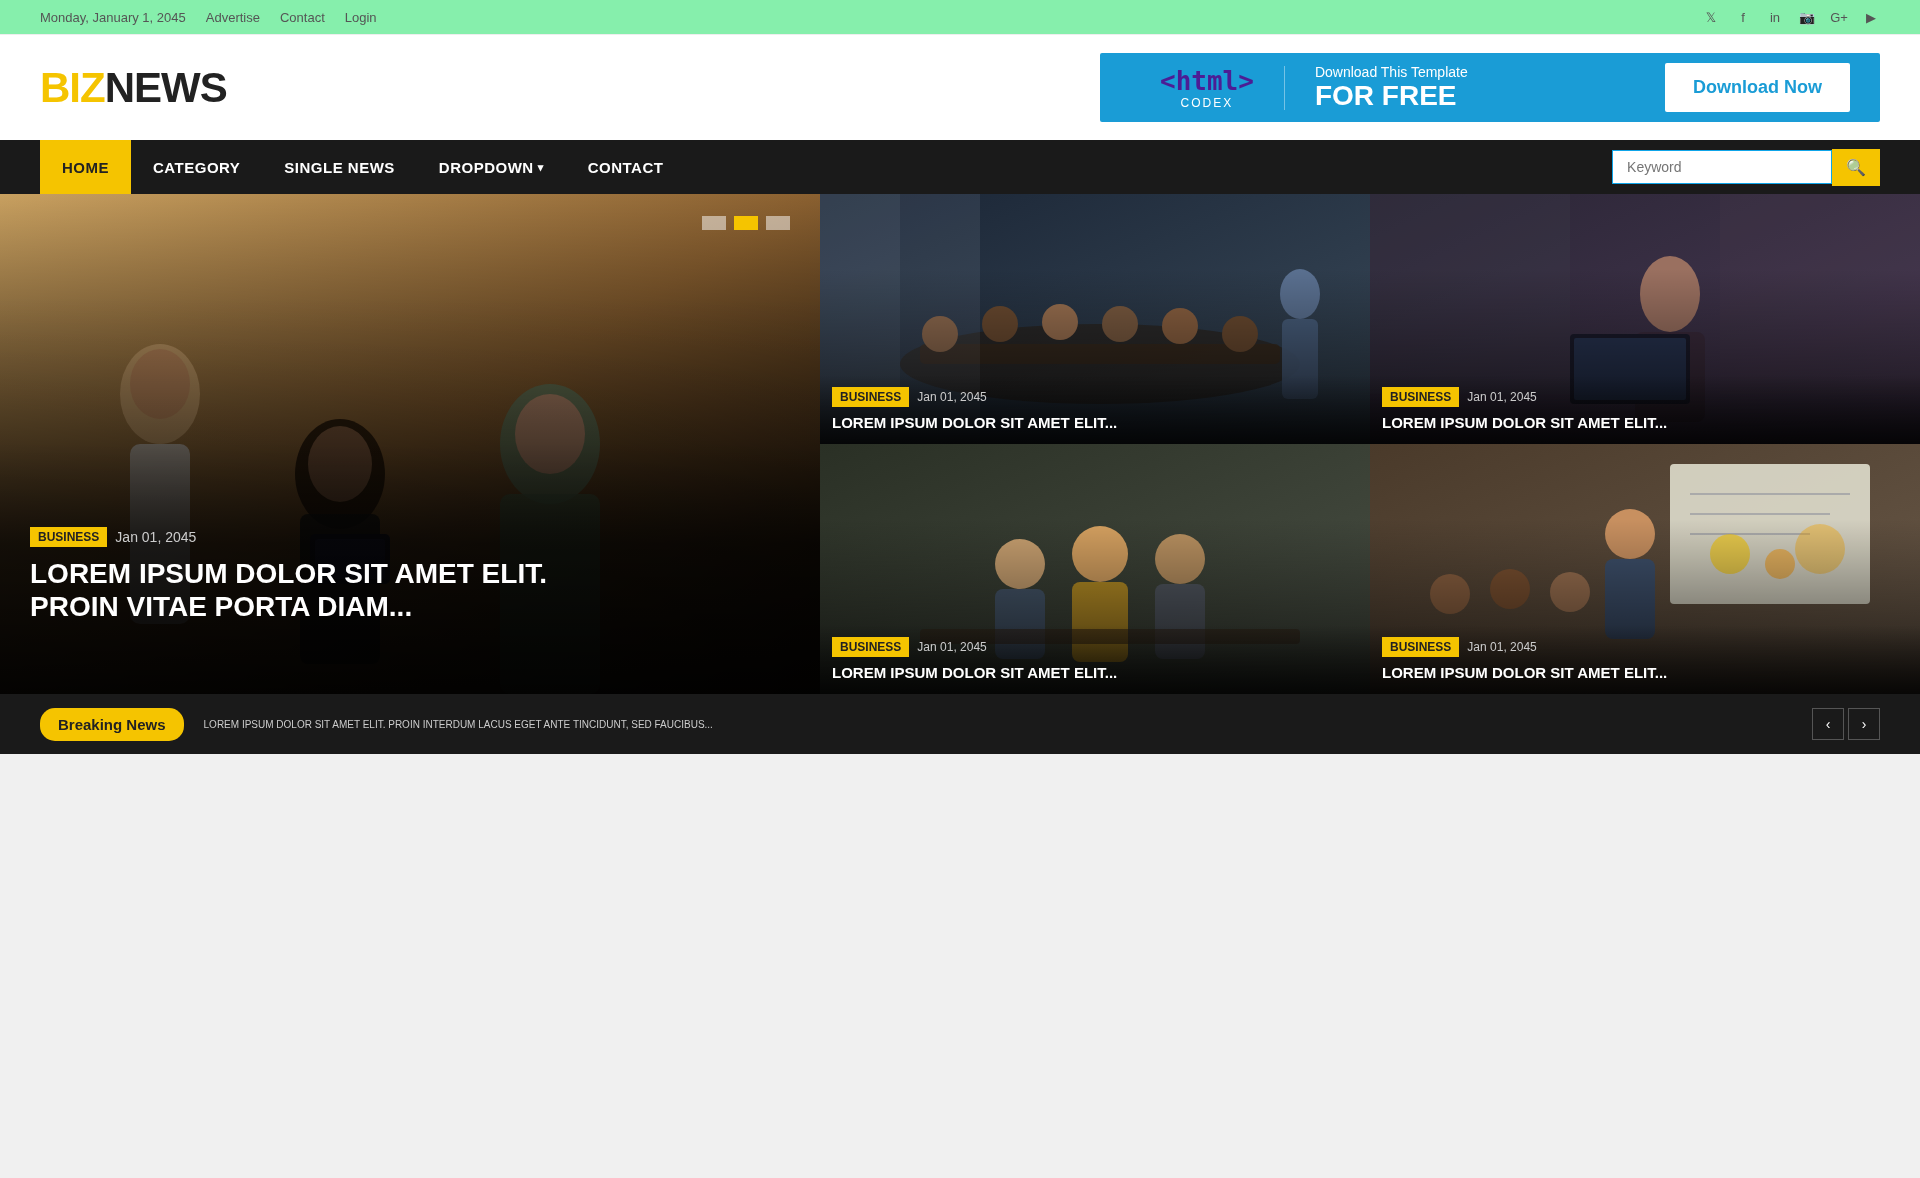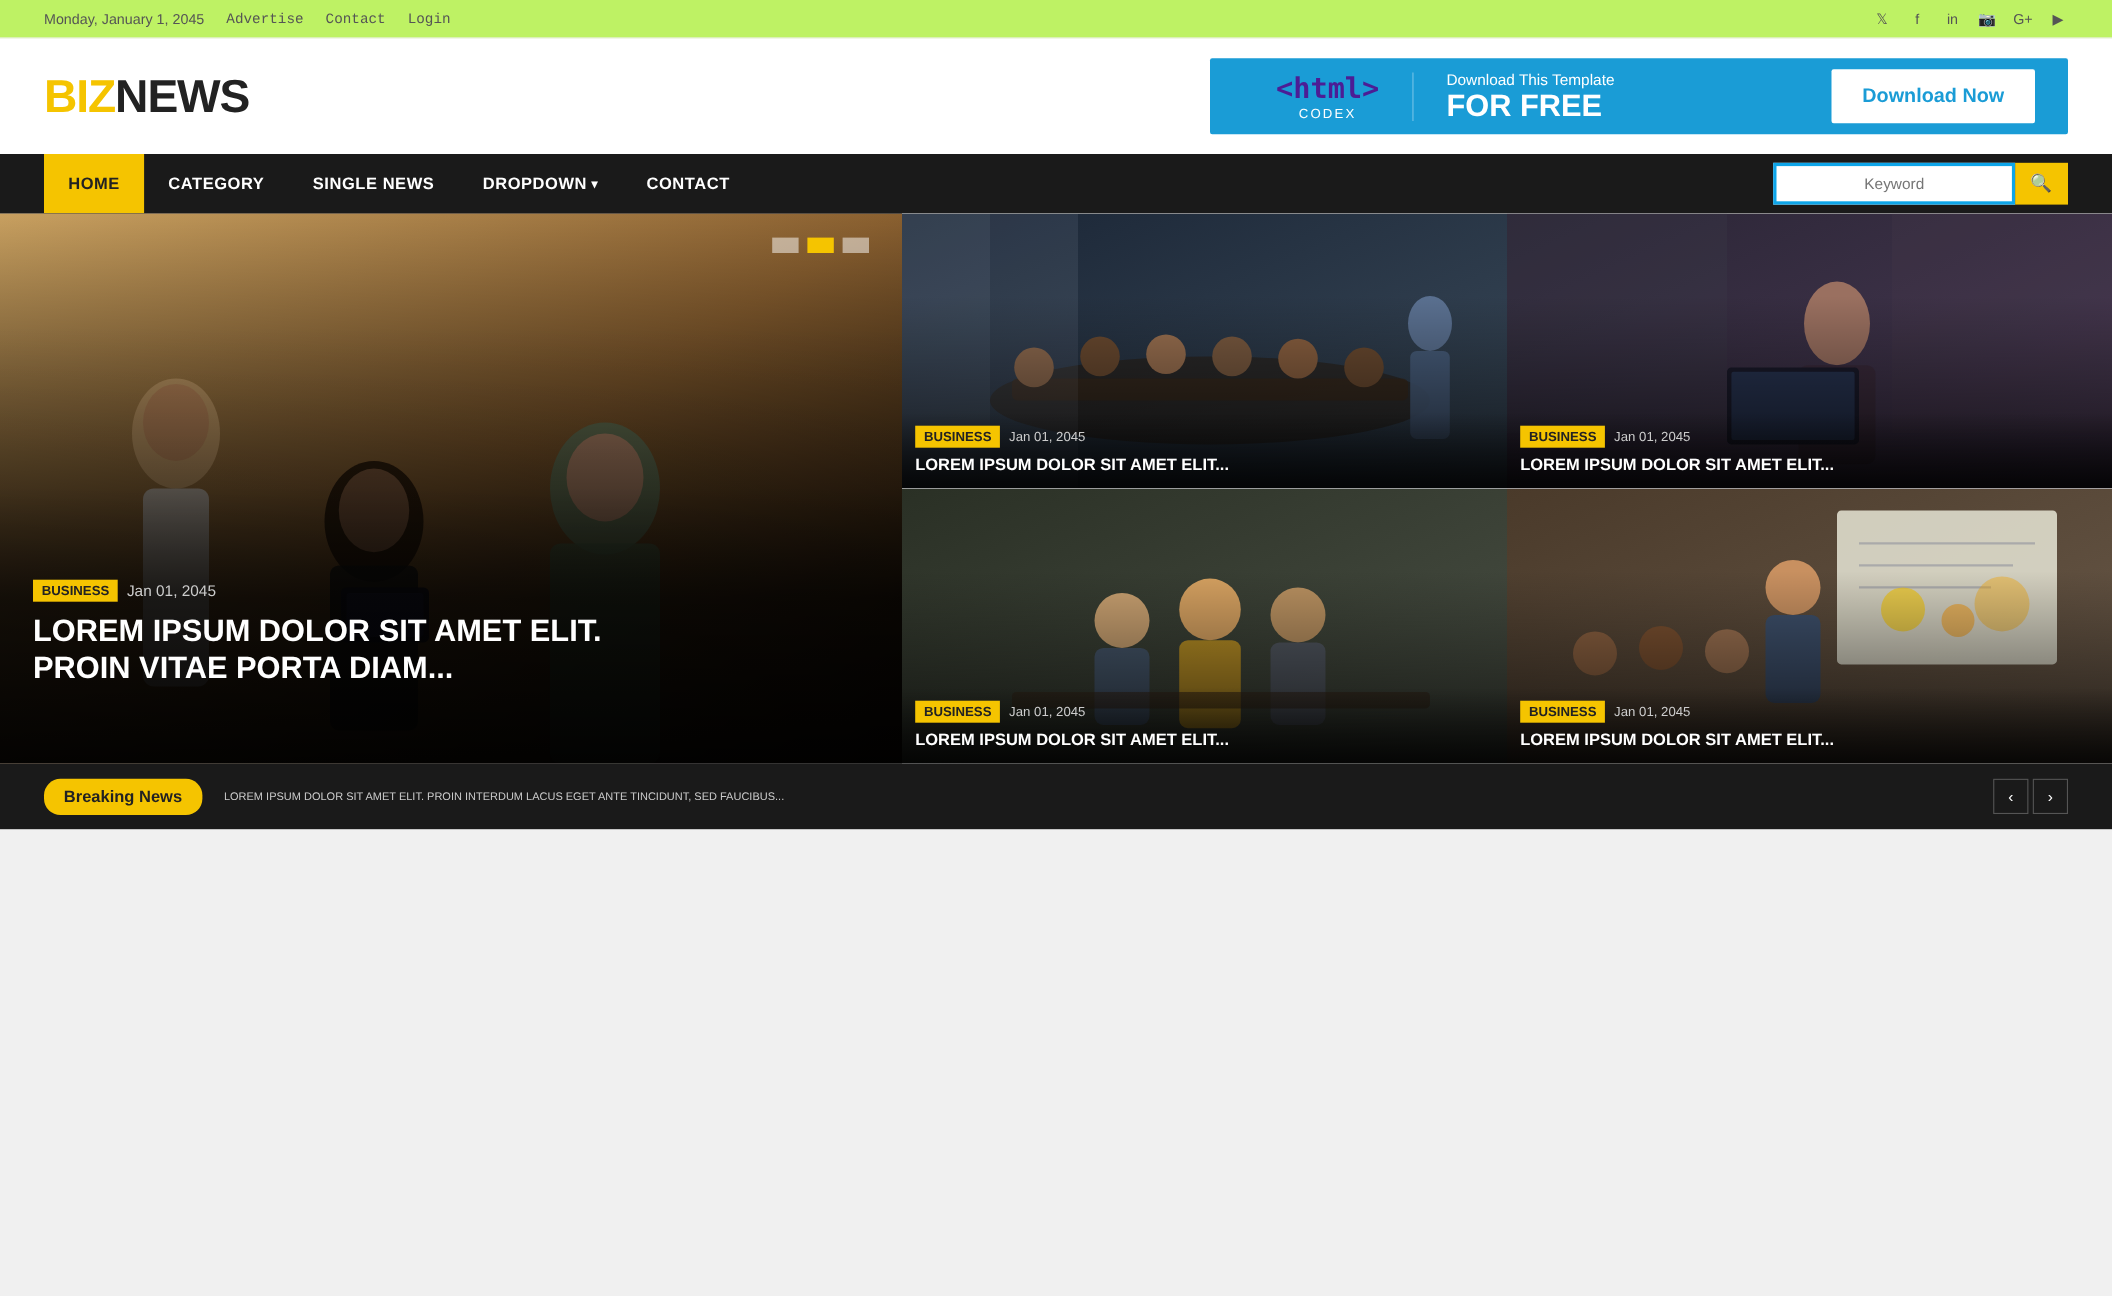--- a/index.html
+++ b/index.html
@@ -1,28 +1,28 @@
 <!DOCTYPE html>
 <html><head>
   <meta charset="utf-8">
   <style>
     * { margin: 0; padding: 0; box-sizing: border-box; }
     body { font-family: Arial, sans-serif; background: #f0f0f0; width: 1920px; }
 
     
     .top-bar {
-      background: #bef264;
+      background: #86efac;
       display: flex;
       align-items: center;
       justify-content: space-between;
       padding: 8px 40px;
       border-bottom: 1px solid #eee;
     }
     .top-bar-left { display: flex; align-items: center; gap: 20px; font-size: 13px; color: #555; }
-    .top-bar-left a { color: #555; text-decoration: none; font-family: Liberation Mono, monospace; }
+    .top-bar-left a { color: #555; text-decoration: none; }
     .top-bar-right { display: flex; align-items: center; gap: 14px; }
     .top-bar-right .social-icon {
       width: 18px; height: 18px;
       display: inline-flex; align-items: center; justify-content: center;
       font-size: 13px; color: #555; cursor: pointer;
     }
 
     
     .header {
       background: #fff;
@@ -94,26 +94,25 @@
       letter-spacing: 0.5px;
       text-decoration: none;
     }
     .nav-item.active { background: #f5c400; color: #222; }
     .nav-item.has-dropdown::after { content: ' ▾'; font-size: 11px; margin-left: 4px; }
 
     .nav-search { display: flex; align-items: center; gap: 0; }
     .nav-search input {
       padding: 8px 14px;
       font-size: 14px;
-      border: 3px solid #0ea5e9;
+      border: 1px solid #0ea5e9;
       width: 220px;
       background: #fff;
       outline: none;
       color: #999;
-      text-align: center;
     }
     .nav-search button {
       background: #f5c400;
       border: none;
       padding: 9px 14px;
       cursor: pointer;
       font-size: 16px;
       color: #222;
     }
 

